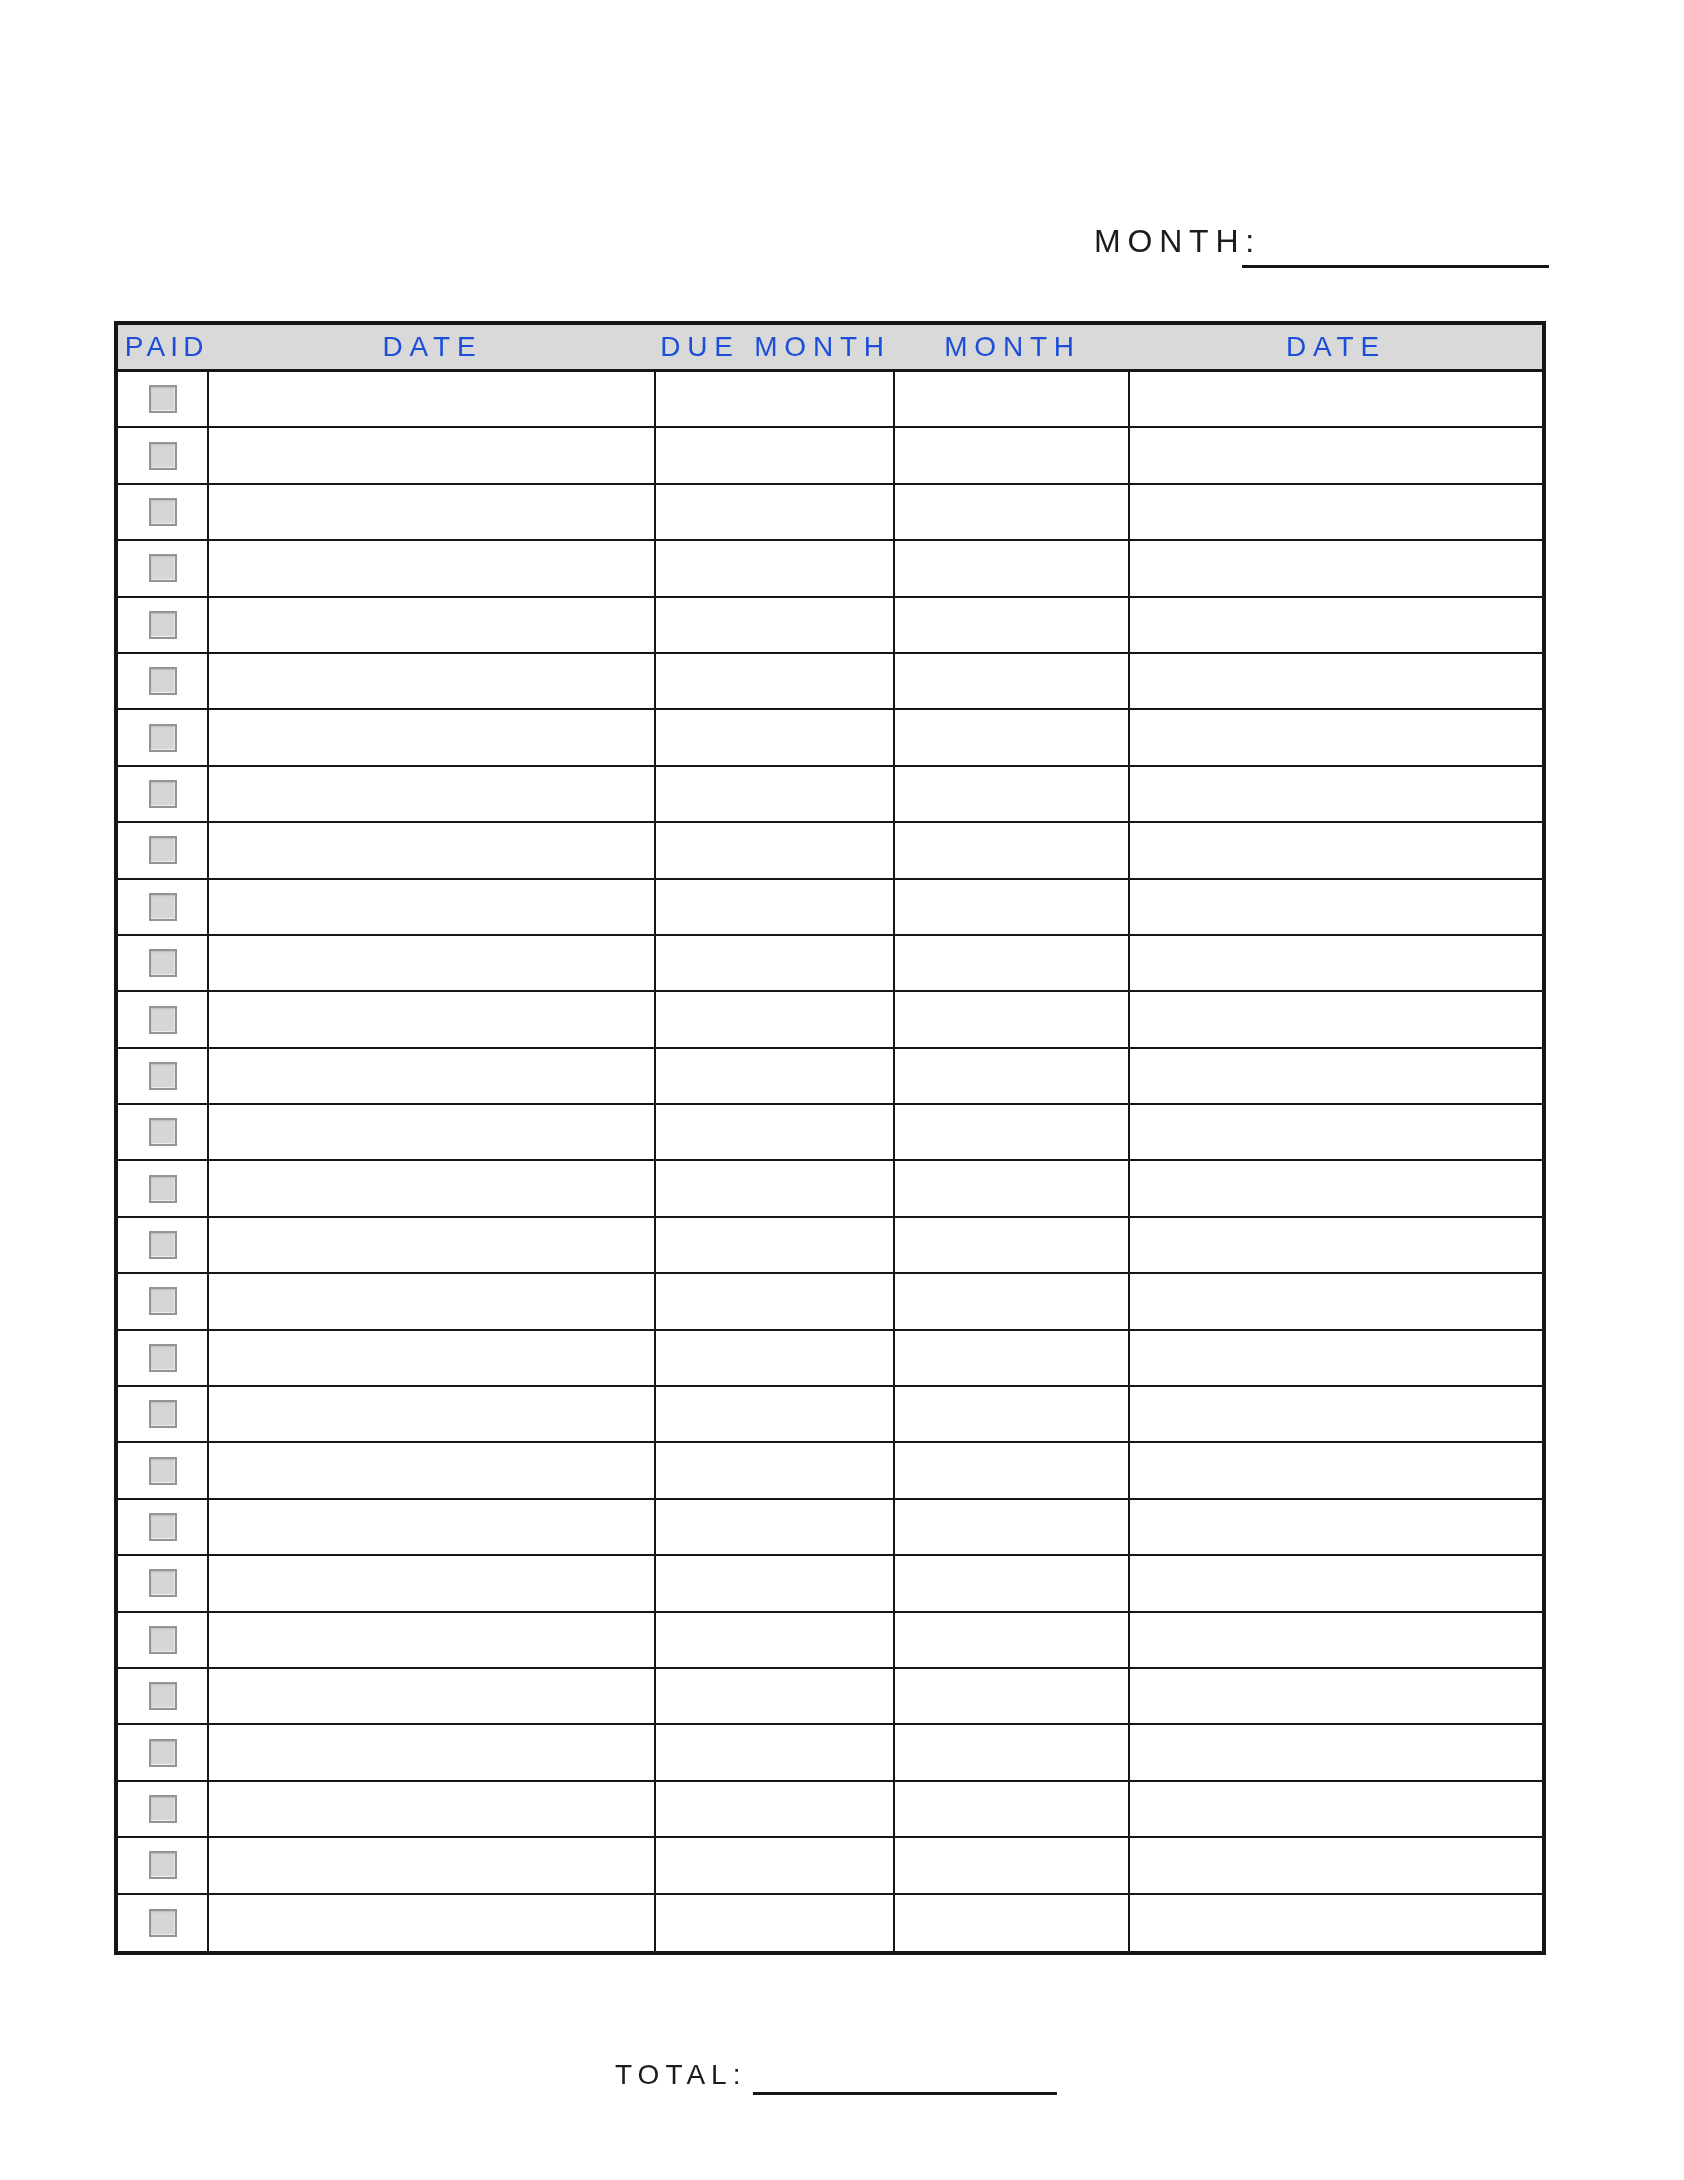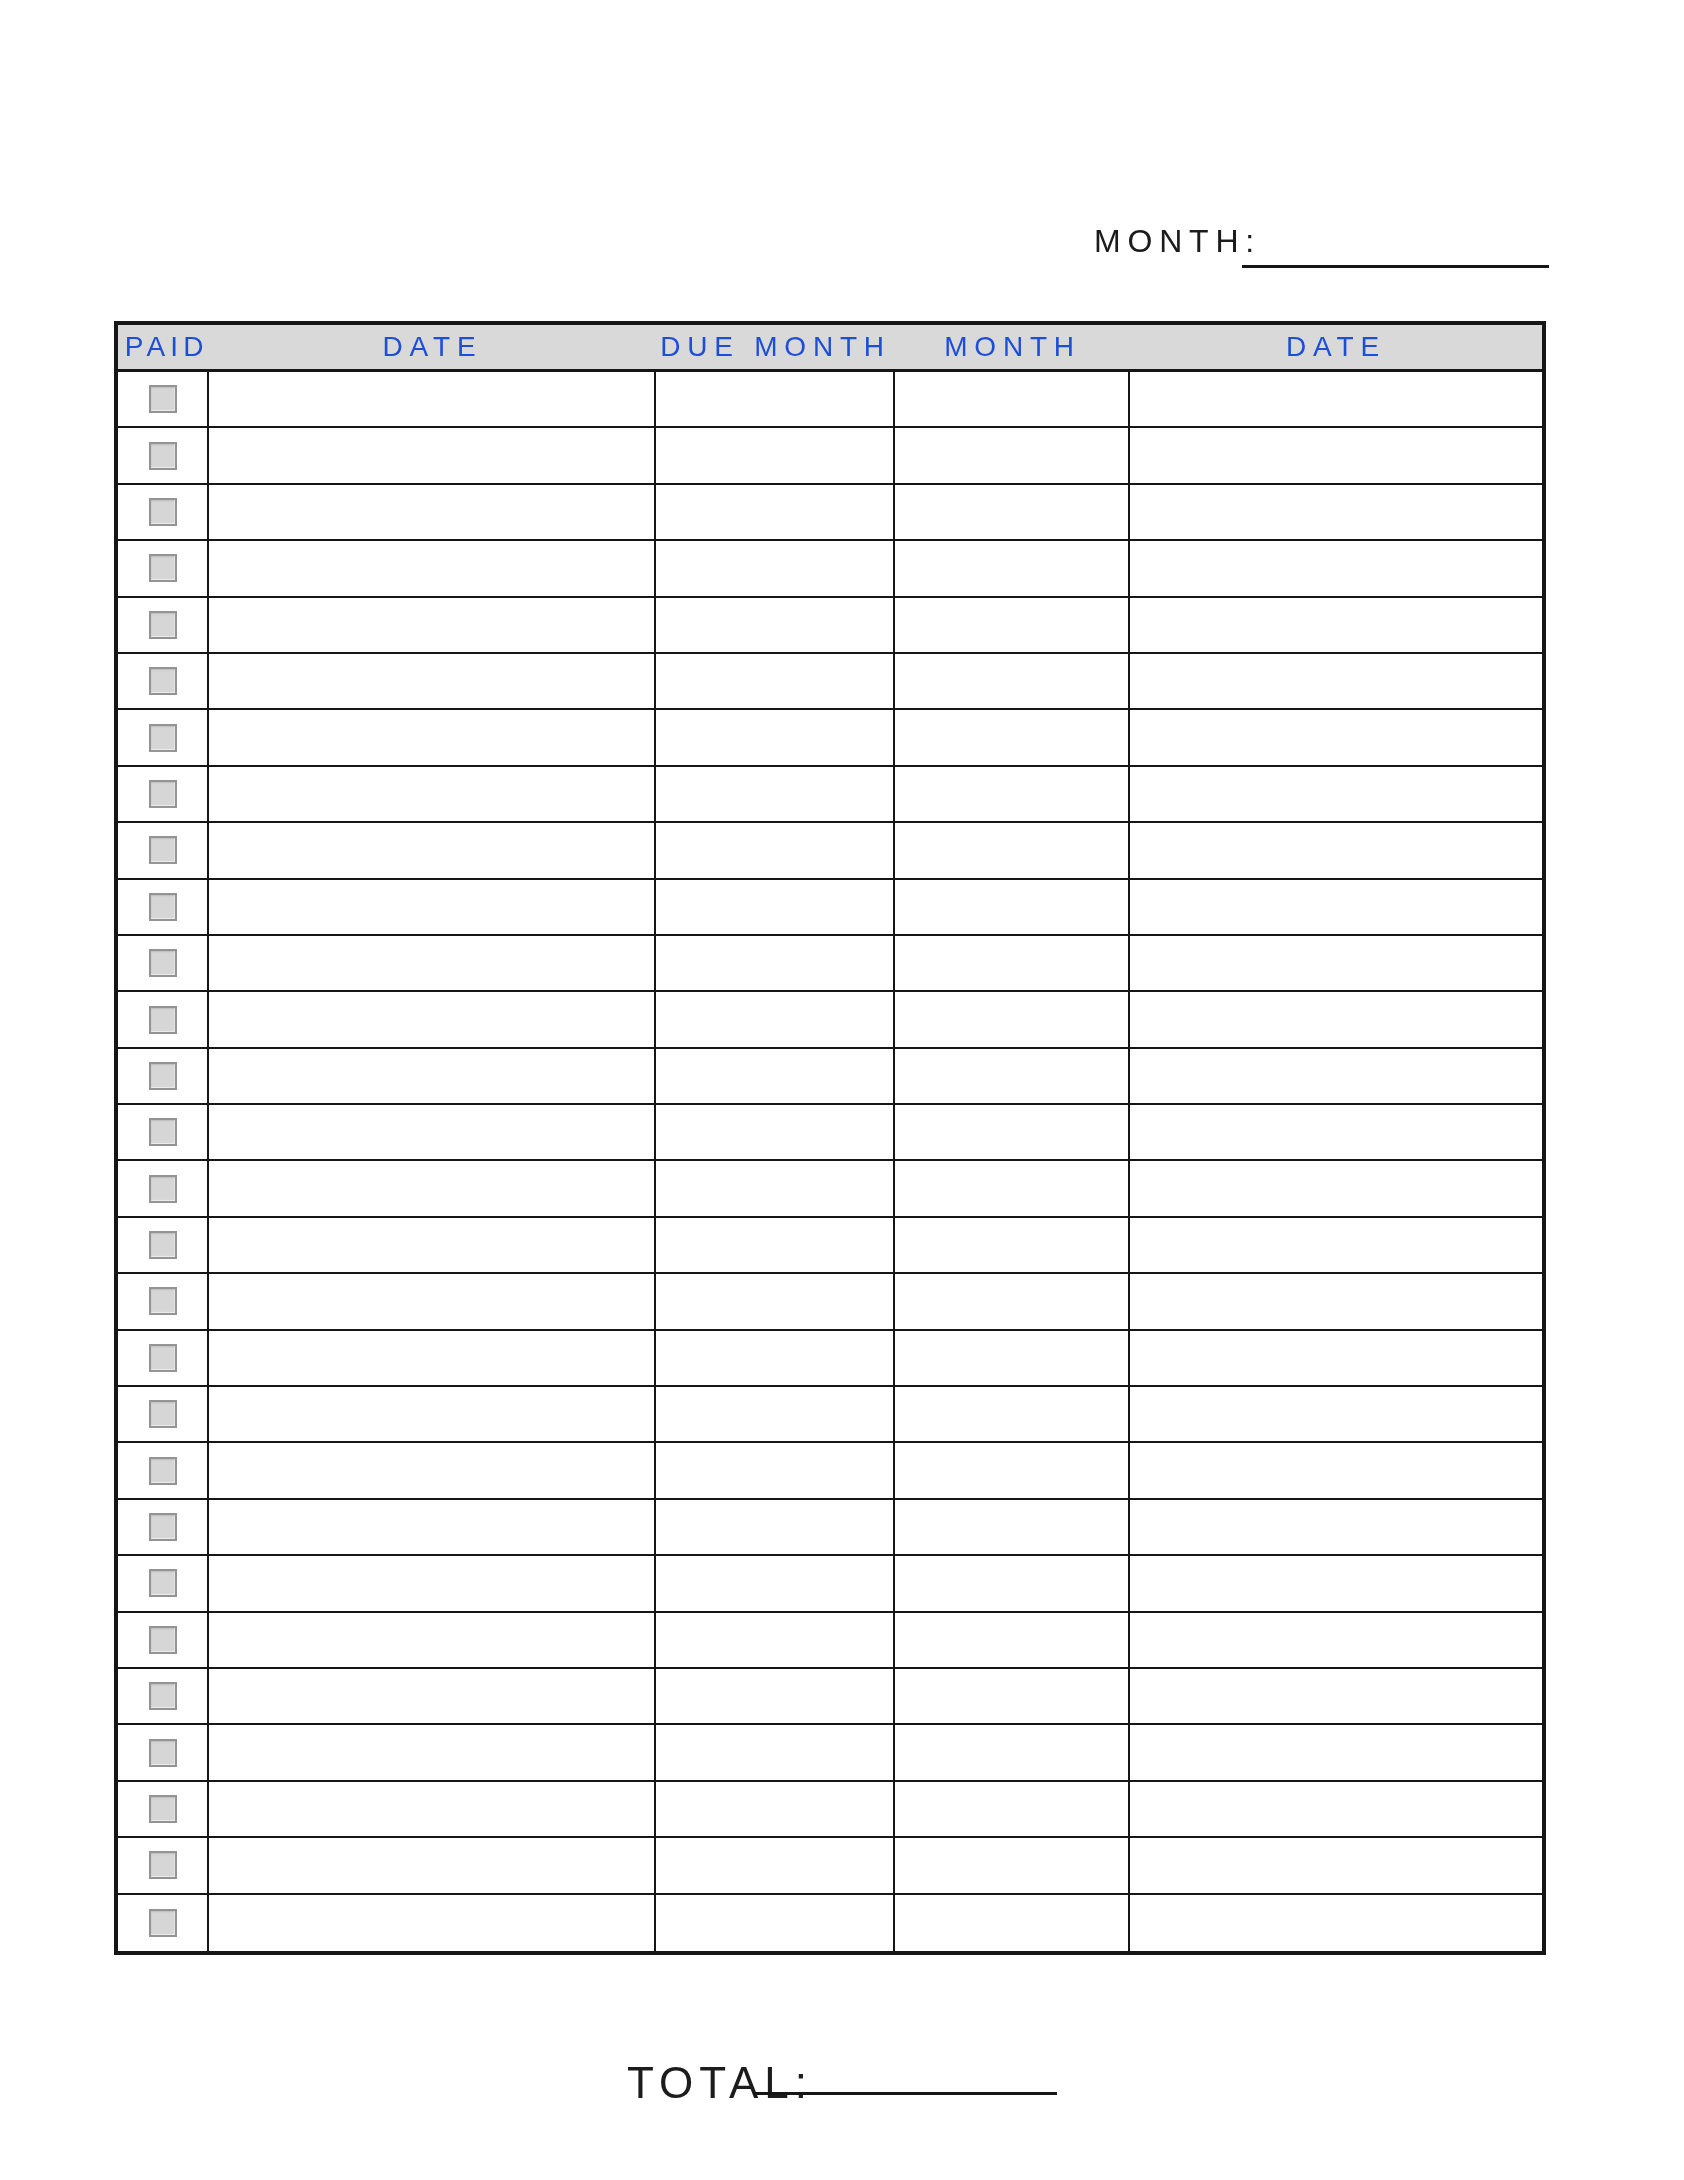--- a/index.html
+++ b/index.html
@@ -111,26 +111,25 @@
     height: 28px;
     box-sizing: border-box;
     background: var(--color-checkbox_fill, #d6d6d6);
     border: 2.6px solid var(--color-checkbox_border, #949494);
     box-shadow: inset 0 0.9px 1.7px rgba(0,0,0,0.12), inset -0.9px -0.9px 0.9px rgba(255,255,255,0.6);
   }
 
   
   .total-group { position: absolute; left: 615px; top: 2061px; }
   .total-label {
-    font-size: 44px;
+    font-size: 28px;
     line-height: 1;
     letter-spacing: 6px;
     color: #1c1c1c;
     white-space: nowrap;
-    margin-left: 12px;
   }
   .total-line {
     position: absolute;
     left: 753px;
     top: 2092px;
     width: 304px;
     height: 0;
     border-bottom: 3.4px solid var(--color-line, #161616);
   }
 </style>

